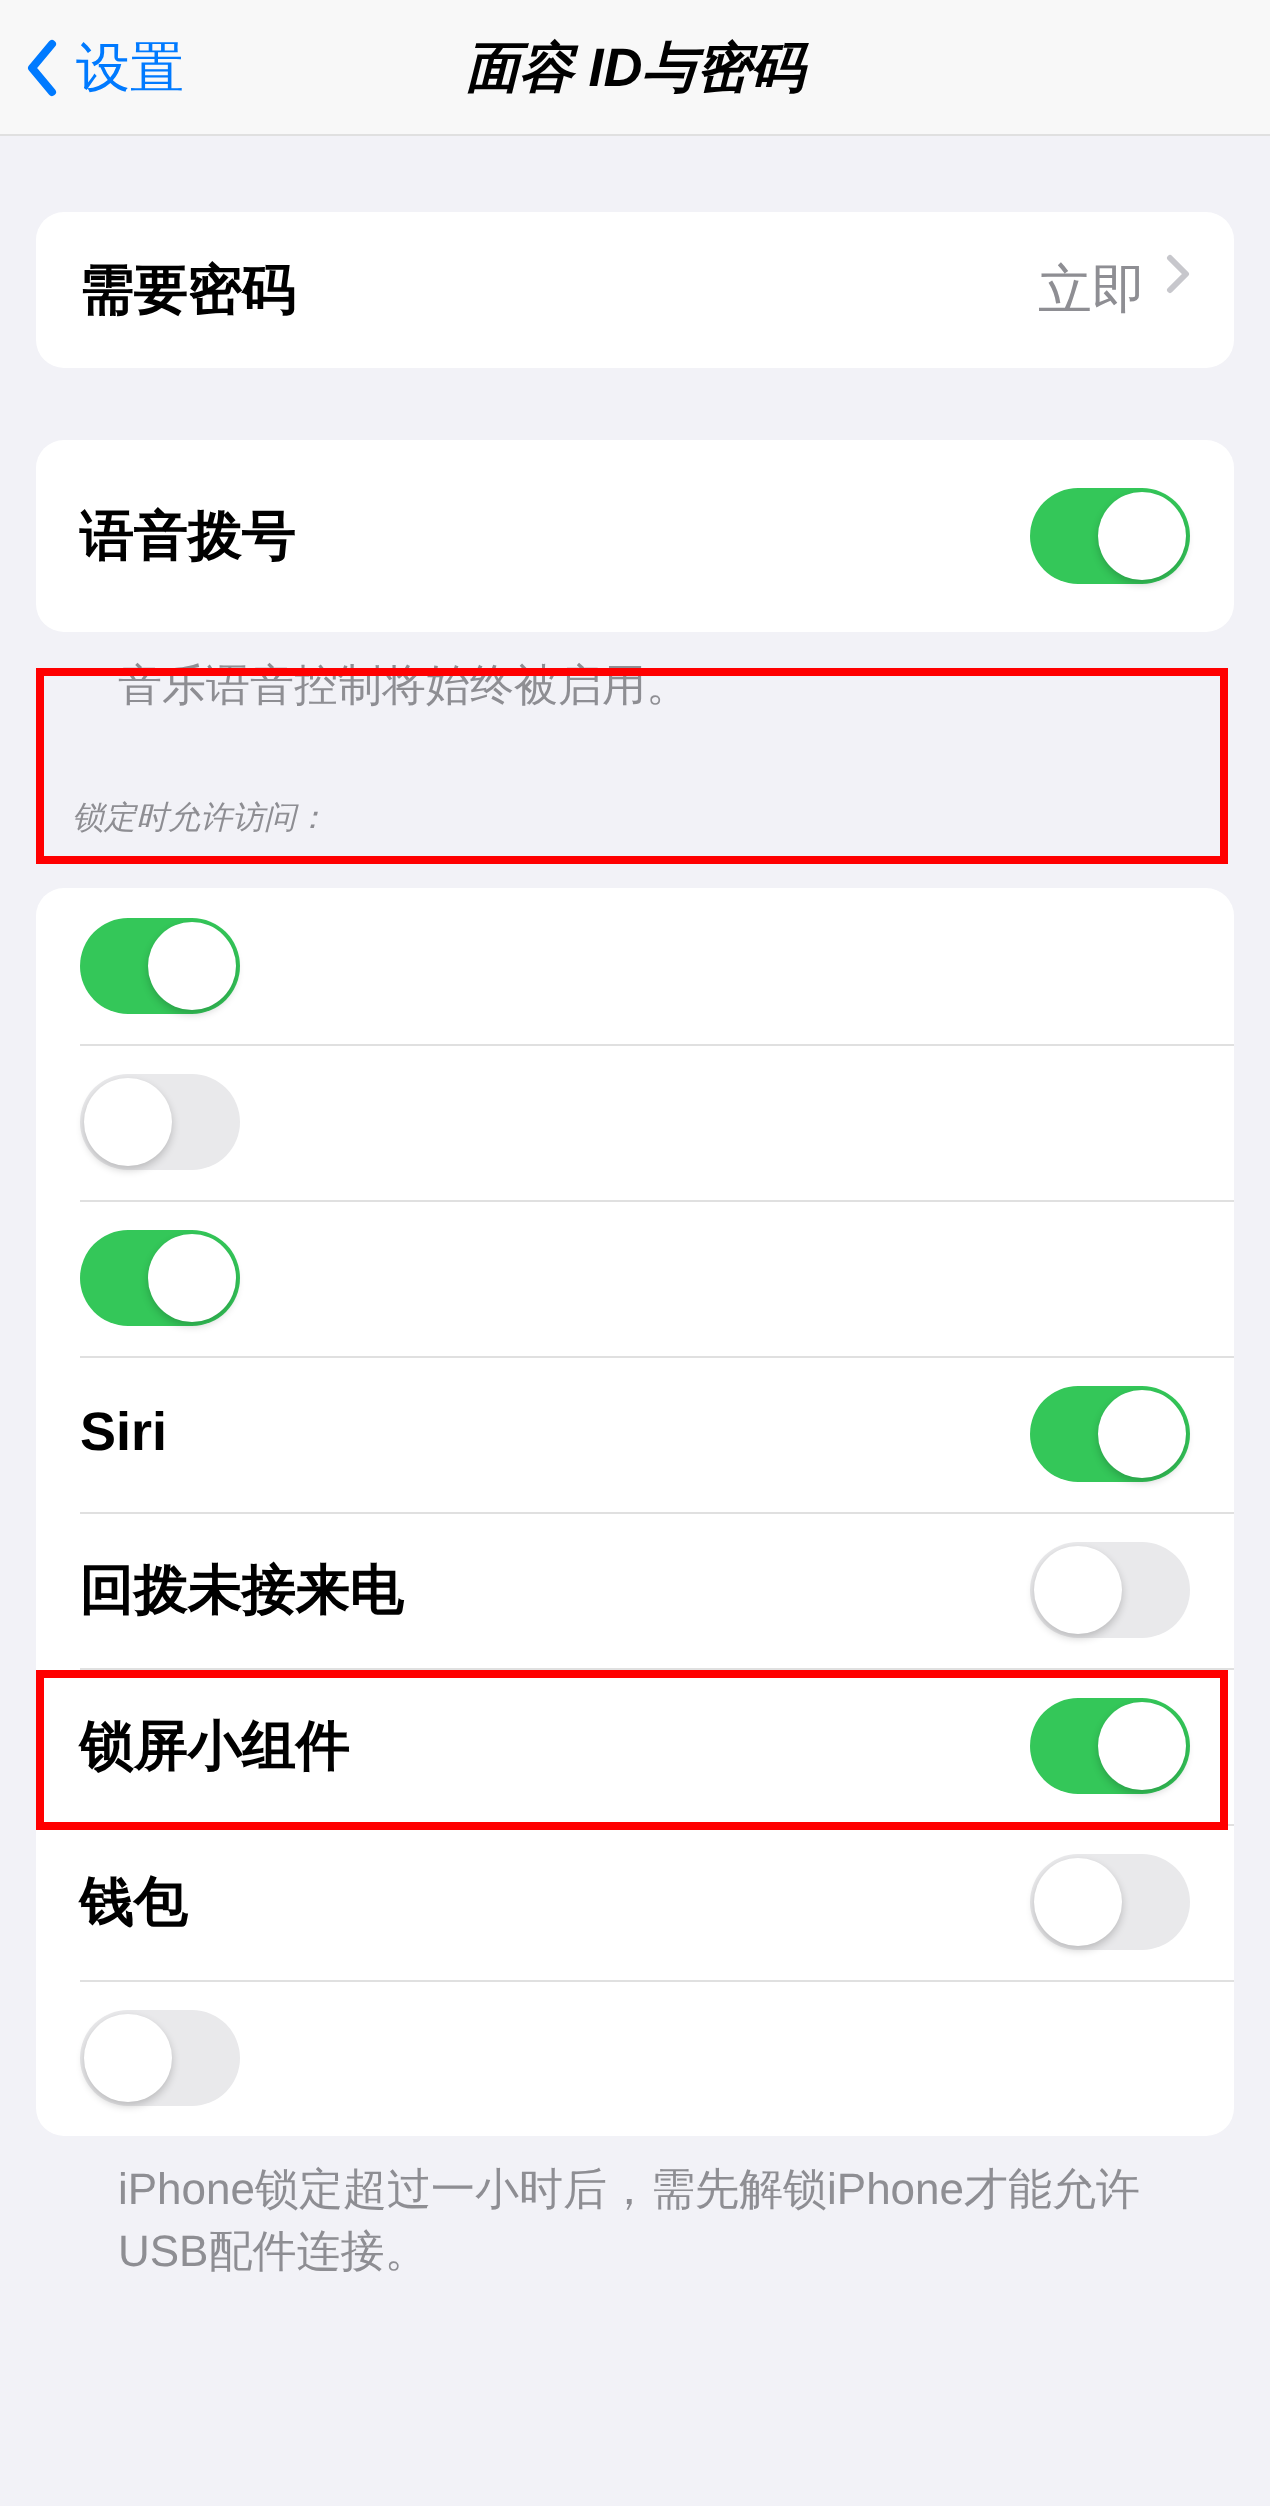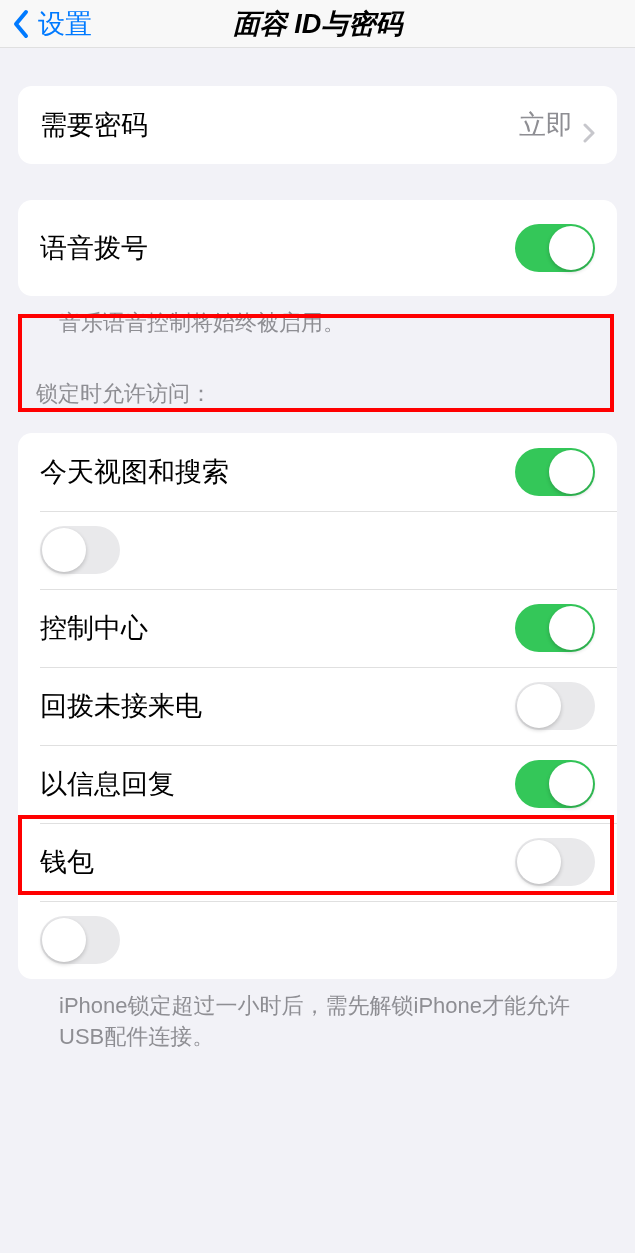--- a/index.html
+++ b/index.html
@@ -12,21 +12,21 @@
     body {
       font-family: -apple-system, BlinkMacSystemFont, "PingFang SC", "Helvetica Neue", sans-serif;
       background-color: #f2f2f7;
       width: 635px;
       margin: 0;
     }
     
     .navbar {
       display: flex;
       align-items: center;
-      height: 48px;
+      height: 68px;
       background-color: #f8f8f8;
       border-bottom: 1px solid #e0e0e0;
       position: relative;
     }
     
     .back-button {
       display: flex;
       align-items: center;
       padding: 0 10px 0 12px;
       height: 100%;
@@ -97,26 +97,26 @@
       top: 0;
       left: 22px;
       right: 0;
       height: 1px;
       background-color: #e0e0e0;
     }
     
     .row-label {
       font-size: 27px;
       color: #000;
-      font-weight: 400;
+      font-weight: 700;
     }
     
     .row-value-group {
       display: flex;
-      align-items: flex-end;
+      align-items: flex-start;
       gap: 10px;
     }
     
     .row-value {
       font-size: 27px;
       color: #8e8e93;
     }
     
     .chevron-right {
       width: 12px;
@@ -126,23 +126,24 @@
     
     .footer-text {
       font-size: 22px;
       color: #8e8e93;
       padding: 12px 36px 0 36px;
       line-height: 1.4;
       margin-left: 23px;
     }
     
     .header-text {
-      font-size: 22px;
+      font-size: 16px;
       color: #8e8e93;
       padding: 40px 36px 12px 36px;
+      font-style: italic;
     }
     
     .toggle {
       width: 80px;
       height: 48px;
       border-radius: 24px;
       position: relative;
       cursor: pointer;
       flex-shrink: 0;
     }
@@ -232,44 +233,48 @@
       </div>
     </div>
   </div>
 
   <div class="footer-text">音乐语音控制将始终被启用。</div>
 
   <div class="header-text">锁定时允许访问：</div>
 
   <div class="group third" id="lock-access-group">
   <div class="row">
-        <span class="row-label">今天视图和搜索</span>
-        <div class="toggle on">
-          <div class="toggle-knob"></div>
-        </div>
-      </div>
-      <div class="row">
-        <div class="toggle off">
-          <div class="toggle-knob"></div>
-        </div>
-      </div>
-      <div class="row">
-        <span class="row-label">控制中心</span>
+        <div class="toggle on">
+          <div class="toggle-knob"></div>
+        </div>
+      </div>
+      <div class="row">
+        <div class="toggle off">
+          <div class="toggle-knob"></div>
+        </div>
+      </div>
+      <div class="row">
+        <div class="toggle on">
+          <div class="toggle-knob"></div>
+        </div>
+      </div>
+      <div class="row">
+        <span class="row-label">Siri</span>
         <div class="toggle on">
           <div class="toggle-knob"></div>
         </div>
       </div>
       <div class="row">
         <span class="row-label">回拨未接来电</span>
         <div class="toggle off">
           <div class="toggle-knob"></div>
         </div>
       </div>
       <div class="row">
-        <span class="row-label">以信息回复</span>
+        <span class="row-label">锁屏小组件</span>
         <div class="toggle on">
           <div class="toggle-knob"></div>
         </div>
       </div>
       <div class="row">
         <span class="row-label">钱包</span>
         <div class="toggle off">
           <div class="toggle-knob"></div>
         </div>
       </div>

